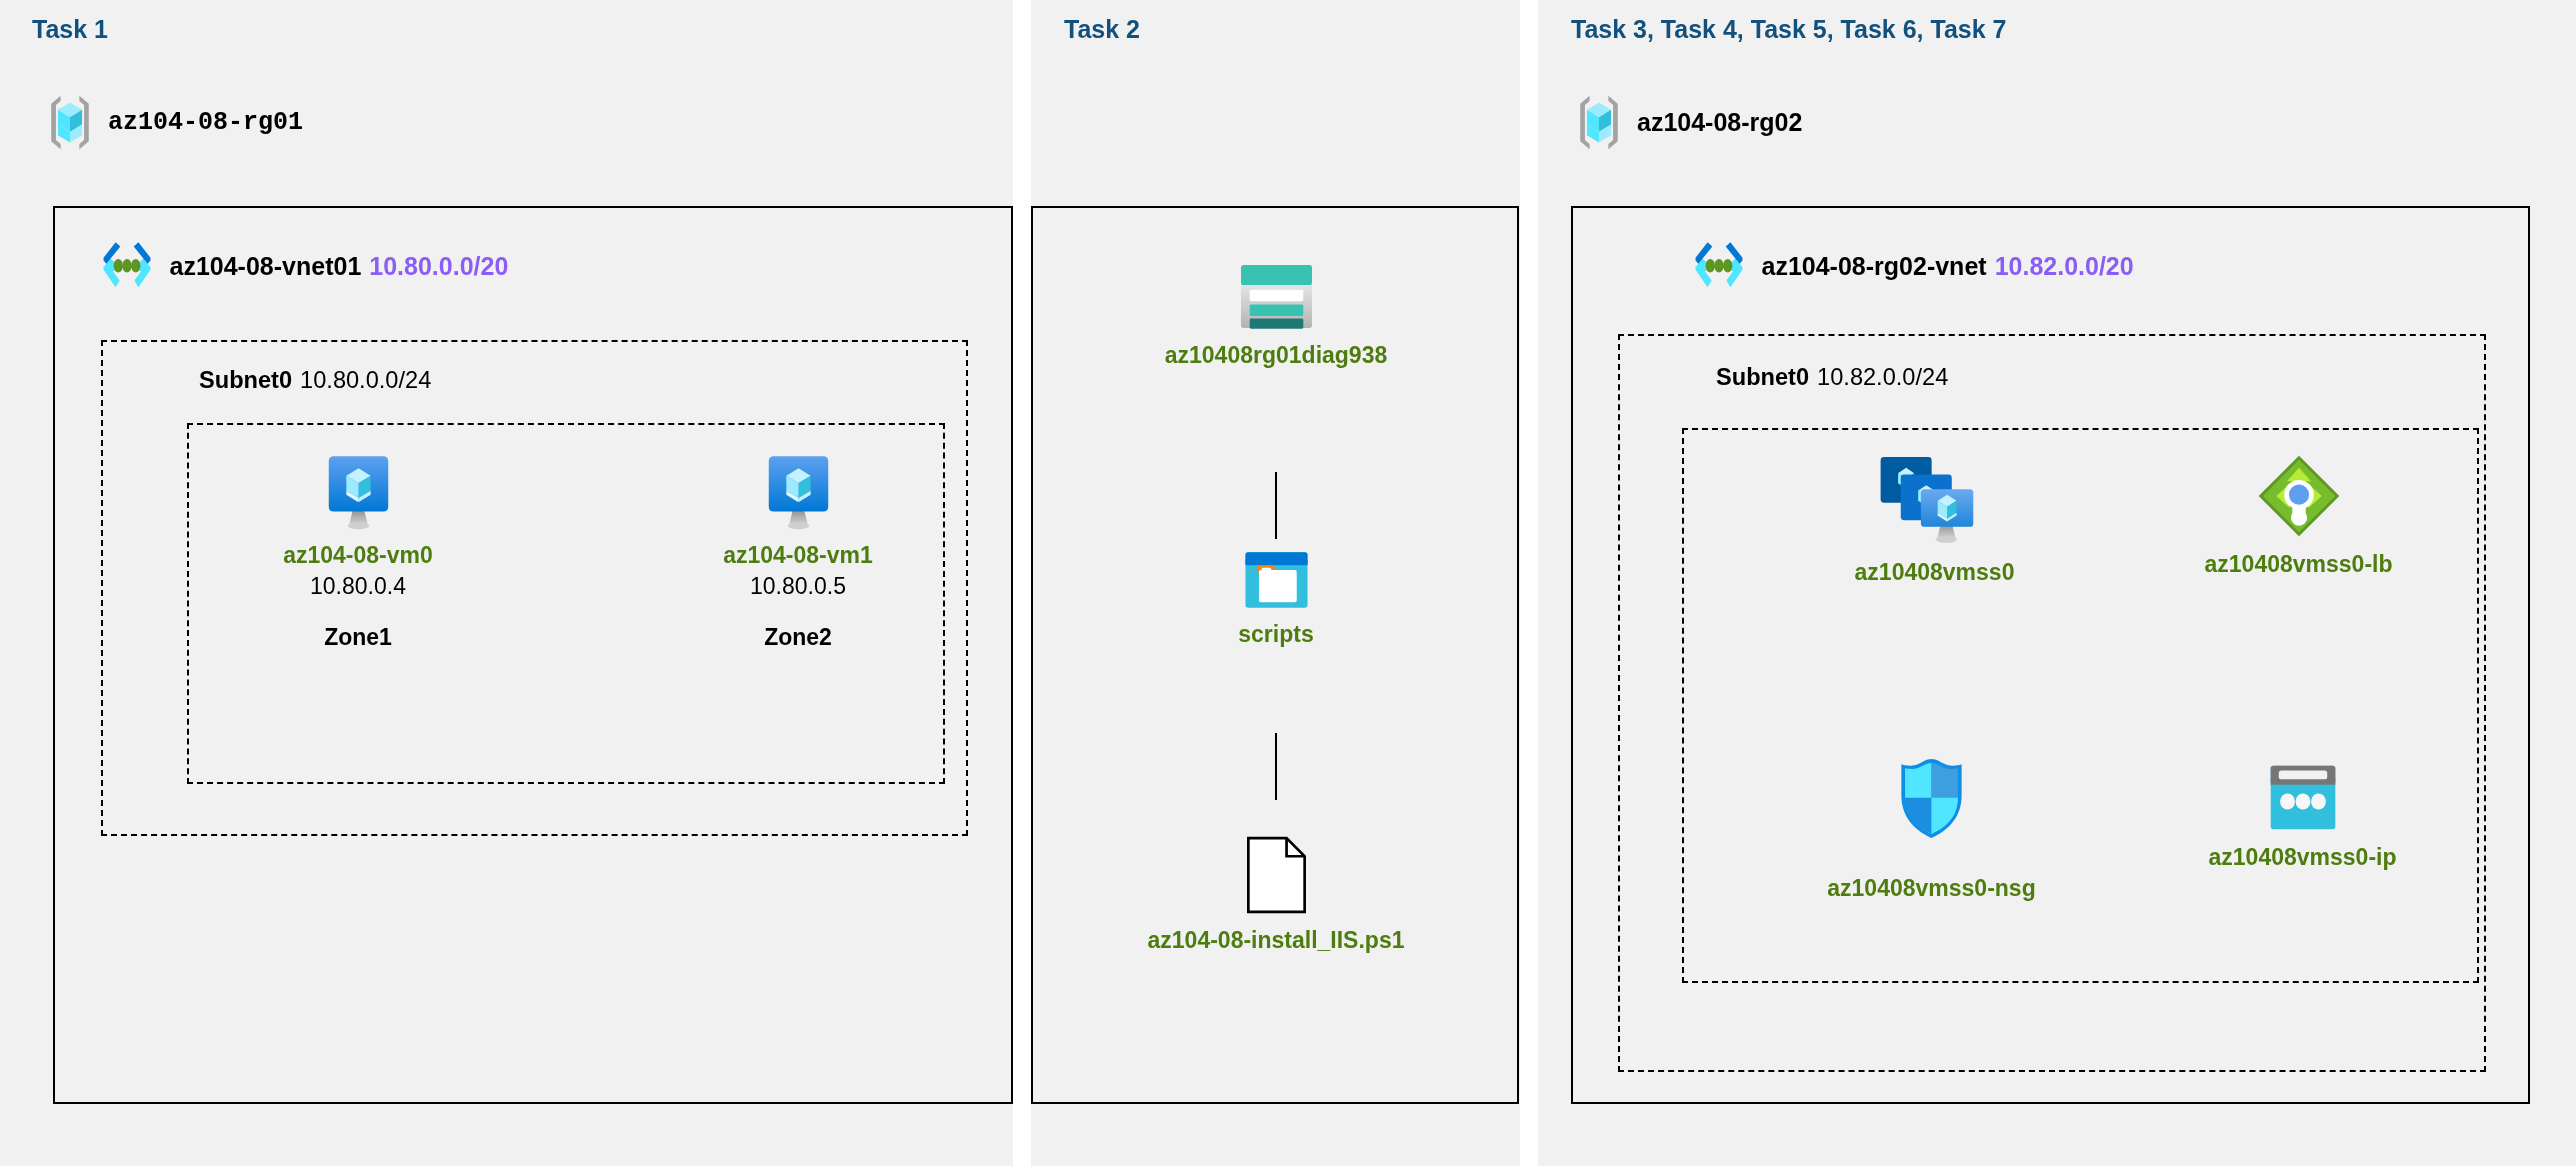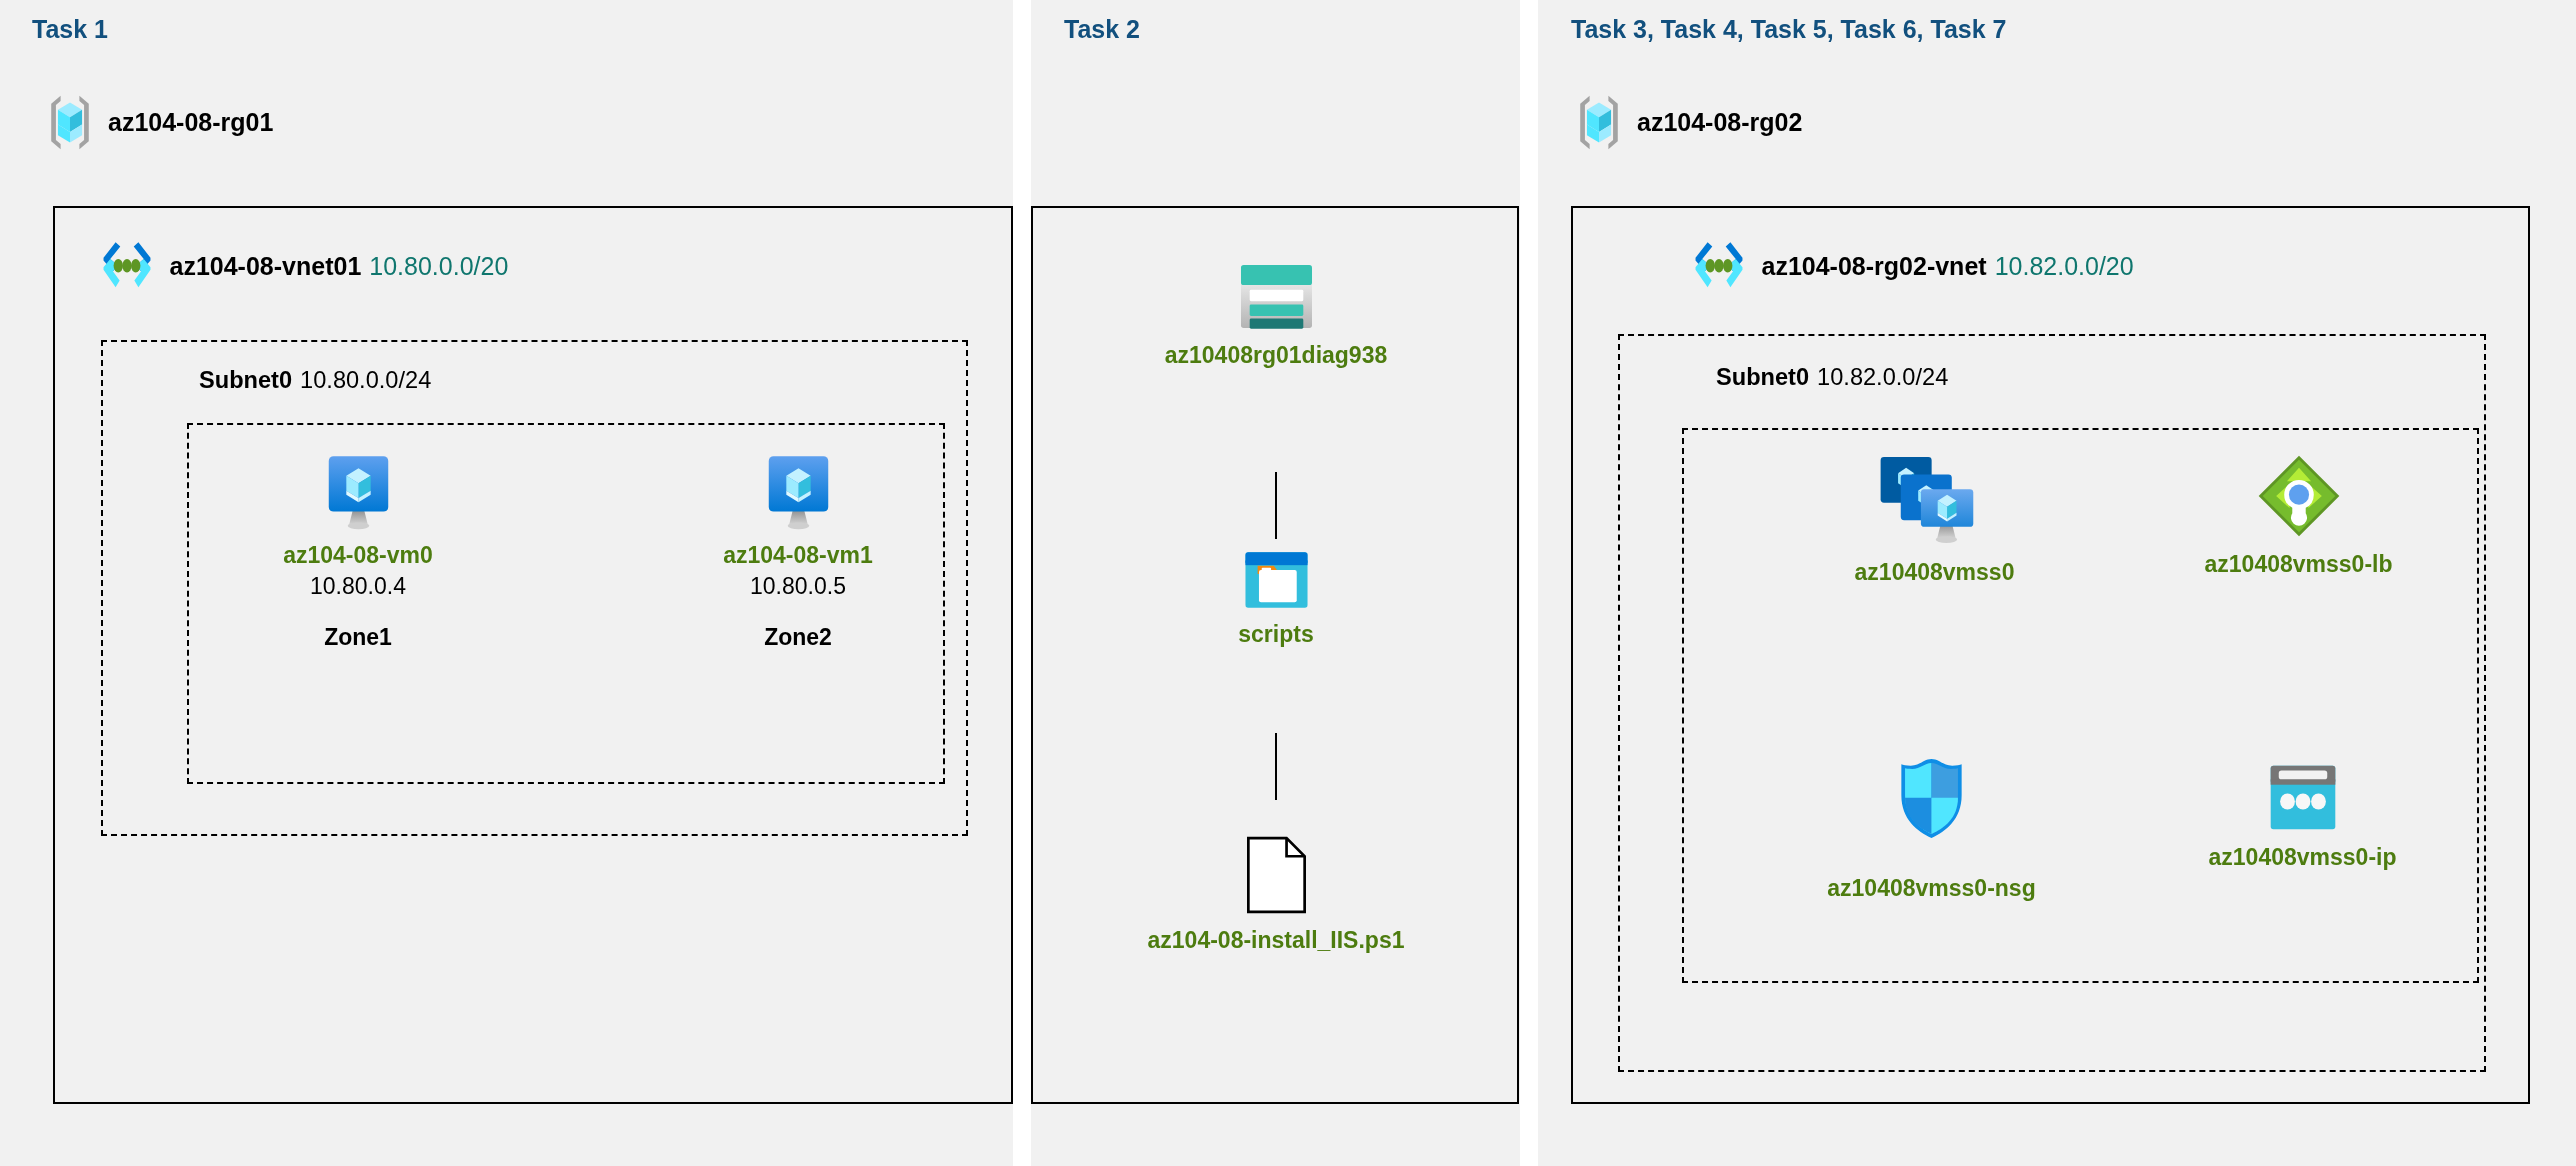--- a/index.html
+++ b/index.html
@@ -47,21 +47,21 @@
   #heading-task2 { left: 1064px; top: 15px; }
   #heading-task3 { left: 1571px; top: 15px; }
 
   
   .rg-block {
     position: absolute;
     display: flex;
     align-items: center;
     gap: 15px;
   }
-  #rg-block-1 { left: 47px;   top: 93px; }
+  #rg-block-1 { left: 47px;   top: 93px; font-family: Liberation Mono, monospace; }
   #rg-block-2 { left: 1576px; top: 93px; }
   .rg-label {
     font-size: 25px;
     font-weight: bold;
     color: #000000;
     white-space: nowrap;
   }
 
   
   .solid-box {
@@ -84,22 +84,22 @@
   #vnet-header-1 { left: 98px;  top: 239px; }
   #vnet-header-2 { left: 1690px; top: 239px; }
   .vnet-name {
     font-size: 25px;
     font-weight: bold;
     color: #000000;
     white-space: nowrap;
   }
   .vnet-cidr {
     font-size: 25px;
-    font-weight: normal;
-    color: #0f766e;
+    font-weight: bold;
+    color: #8b5cf6;
     white-space: nowrap;
     margin-left: 8px;
   }
 
   
   .dashed-box {
     position: absolute;
     border: 2.7px dashed #000000;
     box-sizing: border-box;
     background: transparent;

